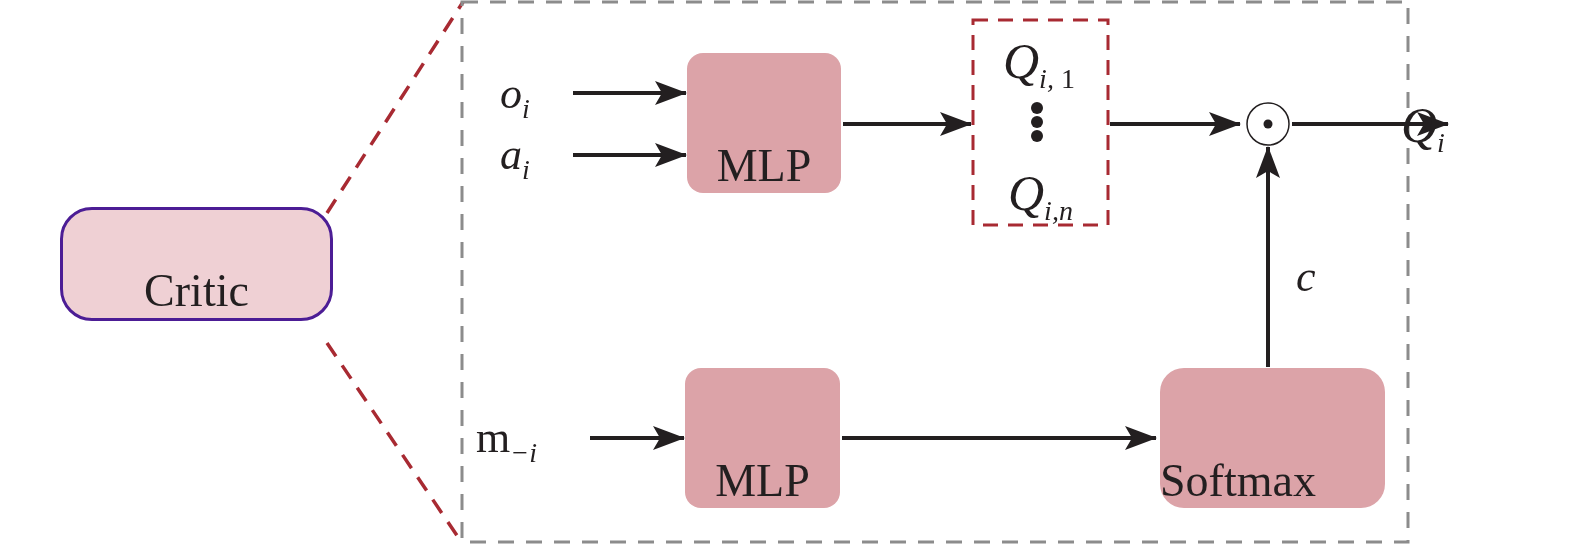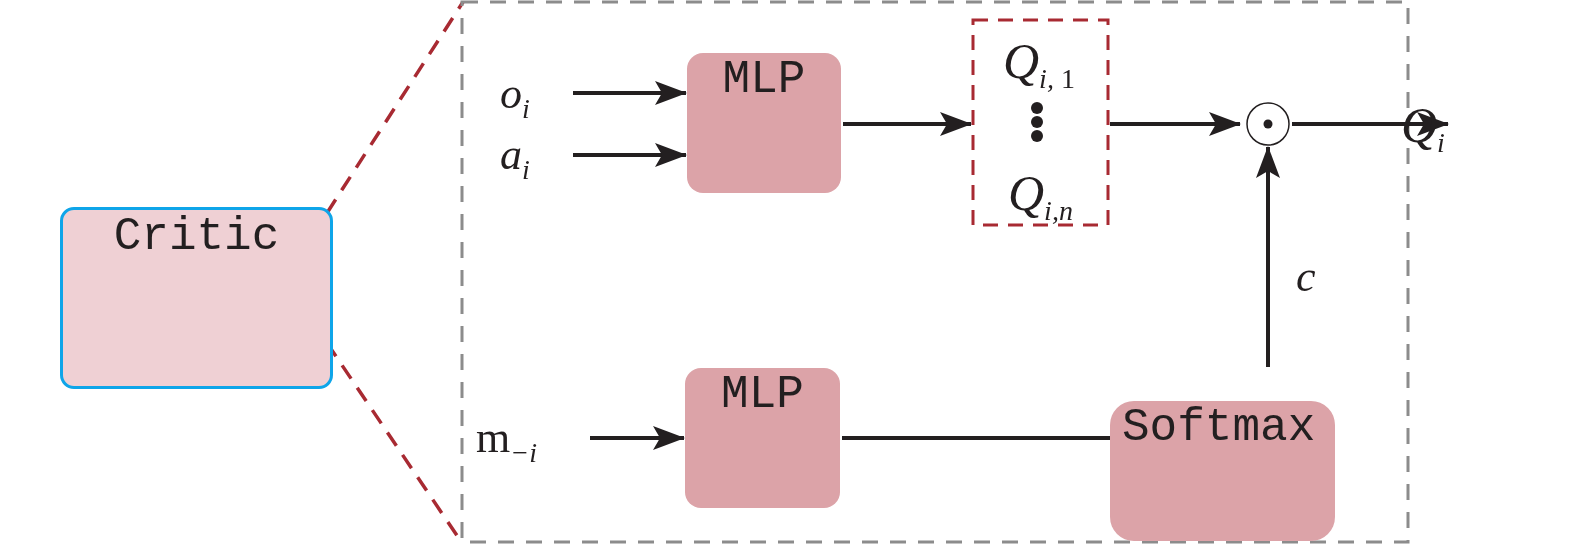--- a/index.html
+++ b/index.html
@@ -1,29 +1,29 @@
 <!DOCTYPE html>
 <html><head>
   <meta charset="utf-8">
   <style>
     html, body { margin: 0; padding: 0; background: #ffffff; }
     body { width: 1575px; height: 547px; position: relative; overflow: hidden;
            font-family: "Liberation Serif", "DejaVu Serif", serif; color: #231f20; }
     svg.canvas { position: absolute; left: 0; top: 0; }
     .lbl { position: absolute; white-space: nowrap; line-height: 1; }
-    .box { position: absolute; display: flex; align-items: flex-start; justify-content: center;
-           box-sizing: border-box; text-align: center; line-height: 1.2; font-family: Liberation Mono, monospace; }
-    .critic { left: 60px; top: 207px; width: 273px; height: 182px;
-              border: 3px solid #0ea5e9; border-radius: 14px; background: #efd0d4;
+    .box { position: absolute; display: flex; align-items: flex-end; justify-content: center;
+           box-sizing: border-box; text-align: center; line-height: 1.2; }
+    .critic { left: 60px; top: 207px; width: 273px; height: 114px;
+              border: 3px solid #4c1d95; border-radius: 32px; background: #efd0d4;
               font-size: 46px; }
     .mlp { background: #dca3a8; border-radius: 16px; font-size: 46px; }
     .mlp1 { left: 687px; top: 53px; width: 154px; height: 140px; }
     .mlp2 { left: 685px; top: 368px; width: 155px; height: 140px; }
-    .softmax { left: 1110px; top: 368px; width: 225px; height: 140px; background: #dca3a8;
-               border-radius: 24px; font-size: 46px; justify-content: flex-start; padding-left: 12px; margin-top: 33px; }
+    .softmax { left: 1160px; top: 368px; width: 225px; height: 140px; background: #dca3a8;
+               border-radius: 24px; font-size: 46px; justify-content: flex-start; padding-left: 0; }
     .it { font-style: italic; }
     .sub { font-size: 28px; font-style: italic; vertical-align: -10px; }
     .subn { font-size: 28px; vertical-align: -10px; }
   </style>
 </head>
 <body>
 
 <svg class="canvas" width="1575" height="547" viewBox="0 0 1575 547">
   <defs>
     <marker id="arr" markerWidth="12" markerHeight="10" refX="11" refY="5" orient="auto" markerUnits="userSpaceOnUse">

